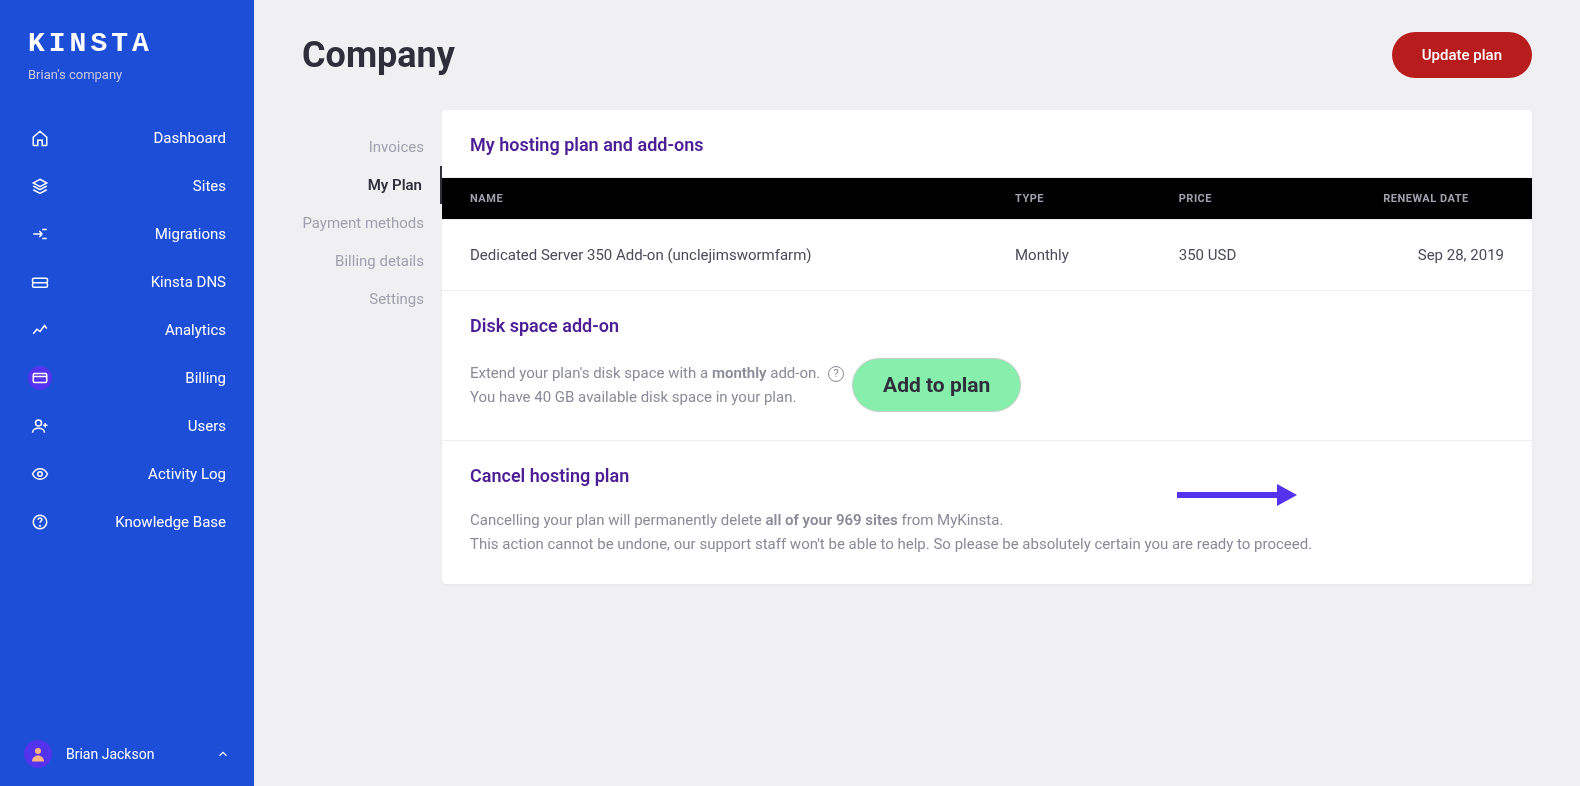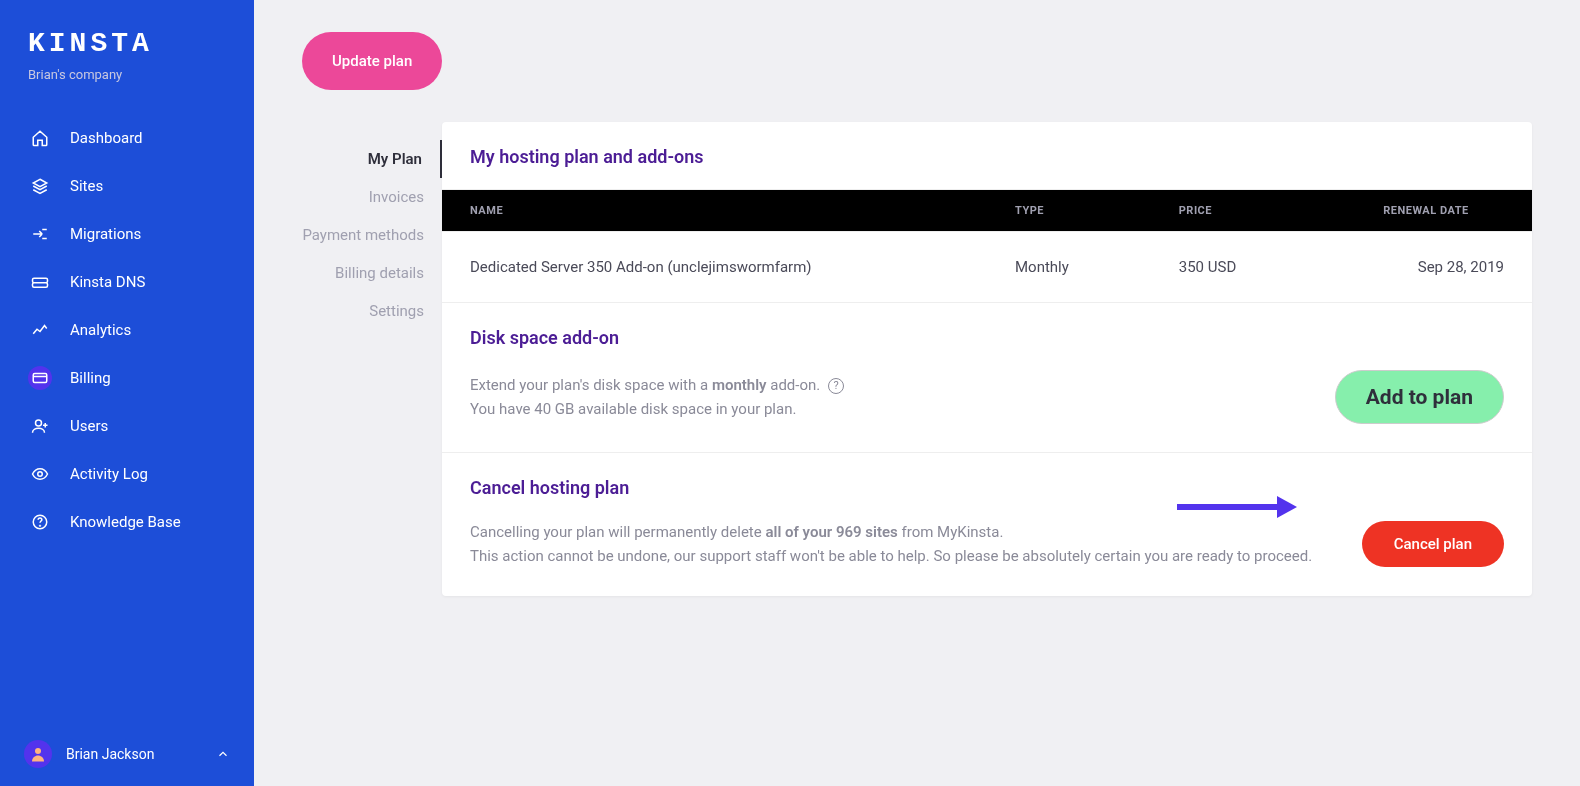--- a/index.html
+++ b/index.html
@@ -5,56 +5,56 @@
 * { margin: 0; padding: 0; box-sizing: border-box; font-family: -apple-system, BlinkMacSystemFont, "Segoe UI", Roboto, sans-serif; }
 body { background: #f0f0f3; width: 1580px; height: 786px; overflow: hidden; display: flex; }
 
 
 .sidebar { width: 254px; background: #1d4ed8; color: #fff; display: flex; flex-direction: column; padding: 28px 0 18px; }
 .logo { padding: 0 28px 8px; }
 .logo-text { font-family: "Courier New", monospace; font-weight: 800; font-size: 28px; letter-spacing: 4px; color: #fff; }
 .company-name { padding: 0 28px 32px; font-size: 13px; color: #c8c8e0; }
 
 .nav { flex: 1; padding: 0 14px; }
-.nav-item { display: flex; align-items: center; gap: 18px; padding: 12px 14px; border-radius: 8px; cursor: pointer; font-size: 15px; color: #fff; }
+.nav-item { display: flex; align-items: center; padding: 12px 14px; border-radius: 8px; cursor: pointer; font-size: 15px; color: #fff; justify-content: space-between; }
 .nav-item.active .nav-icon-wrap { background: #5333ed; border-radius: 50%; }
 .nav-icon-wrap { width: 24px; height: 24px; display: flex; align-items: center; justify-content: center; }
 .nav-icon { width: 18px; height: 18px; fill: #fff; stroke: #fff; }
 
 .user-row { display: flex; align-items: center; gap: 14px; padding: 12px 24px 0; }
 .avatar { width: 28px; height: 28px; border-radius: 50%; background: #5333ed; display: flex; align-items: center; justify-content: center; }
 .avatar svg { width: 18px; height: 18px; }
 .user-name { font-size: 14px; color: #fff; flex: 1; }
 .chevron-up { width: 14px; height: 14px; stroke: #fff; fill: none; stroke-width: 2; }
 
 
 .main { flex: 1; padding: 32px 48px 0; overflow-y: auto; }
 .header { display: flex; justify-content: space-between; align-items: center; margin-bottom: 32px; }
 .page-title { font-size: 36px; font-weight: 700; color: #2f2f3b; }
-.update-btn { background: #ec4899; color: #fff; border: none; padding: 20px 30px; border-radius: 30px; font-size: 15px; font-weight: 500; cursor: pointer; }
+.update-btn { background: #b91c1c; color: #fff; border: none; padding: 14px 30px; border-radius: 30px; font-size: 15px; font-weight: 500; cursor: pointer; }
 
 .content { display: flex; gap: 0; }
 .subnav { width: 140px; padding-top: 18px; }
 .subnav-item { text-align: right; padding: 10px 18px 10px 0; font-size: 15px; color: #a0a0b0; cursor: pointer; }
 .subnav-item.active { color: #2f2f3b; font-weight: 600; border-right: 2px solid #2f2f3b; }
 
 .panel { flex: 1; background: #fff; border-radius: 4px; box-shadow: 0 1px 3px rgba(0,0,0,0.05); }
 
 .section { border-bottom: 1px solid #eee; }
 .section:last-child { border-bottom: none; }
 .section-title { font-size: 18px; font-weight: 600; color: #4c1d95; padding: 24px 28px 22px; }
 
 table { width: 100%; border-collapse: collapse; }
 thead th { text-align: left; font-size: 11px; font-weight: 700; color: #a0a0b0; letter-spacing: 0.5px; padding: 14px 28px; background: #000000; border-top: 1px solid #eee; border-bottom: 1px solid #eee; }
 thead th:last-child { text-align: center; }
 tbody td { padding: 26px 28px; font-size: 15px; color: #4a4a58; border-bottom: 5px solid #fca5a5; }
 tbody td:last-child { text-align: right; }
 tbody tr:last-child td { border-bottom: none; }
 
-.section-body { padding: 0 28px 28px; display: flex; align-items: center; justify-content: space-between; gap: 8px; }
+.section-body { padding: 0 28px 28px; display: flex; align-items: center; gap: 8px; }
 .desc { color: #8a8a98; font-size: 15px; line-height: 1.6; }
 .desc .bold { font-weight: 600; }
 .help-icon { display: inline-flex; width: 16px; height: 16px; border: 1.5px solid #8a8a98; border-radius: 50%; align-items: center; justify-content: center; font-size: 11px; color: #8a8a98; vertical-align: middle; margin-left: 4px; }
 
 .outline-btn { background: #86efac; border: 1.5px solid #ccc; padding: 14px 30px; border-radius: 30px; font-size: 21px; font-weight: 700; color: #2f2f3b; cursor: pointer; white-space: nowrap; }
 .danger-btn { background: #ee3324; color: #fff; border: none; padding: 14px 32px; border-radius: 30px; font-size: 15px; font-weight: 500; cursor: pointer; white-space: nowrap; }
 
 .arrow-annotation { position: absolute; }
 .panel-wrap { position: relative; }
 </style>
@@ -156,27 +156,28 @@
     </span>
     <span class="user-name">Brian Jackson</span>
     <svg class="chevron-up" viewBox="0 0 24 24">
         <polyline points="6 15 12 9 18 15"></polyline>
       </svg>
   </div>
 </div>
 
 <div class="main">
   <div class="header">
+    <h1 class="page-title">Company</h1>
     <button class="update-btn">Update plan</button>
   </div>
 
   <div class="content">
     <div class="subnav">
+      <div class="subnav-item">Invoices</div>
       <div class="subnav-item active">My Plan</div>
-      <div class="subnav-item">Invoices</div>
       <div class="subnav-item">Payment methods</div>
       <div class="subnav-item">Billing details</div>
       <div class="subnav-item">Settings</div>
     </div>
 
     <div class="panel-wrap" style="flex:1;">
     <div class="panel">
 
       <div class="section">
         <div class="section-title">My hosting plan and add-ons</div>
@@ -212,21 +213,20 @@
         </div>
       </div>
 
       <div class="section">
         <div class="section-title">Cancel hosting plan</div>
         <div class="section-body">
           <div class="desc">
             <span>Cancelling your plan will permanently delete </span><span class="bold">all of your 969 sites</span><span> from MyKinsta.</span><br>
             <span>This action cannot be undone, our support staff won't be able to help. So please be absolutely certain you are ready to proceed.</span>
           </div>
-          <button class="danger-btn">Cancel plan</button>
         </div>
       </div>
 
     </div>
 
     <svg class="arrow-annotation" style="left:735px; top:370px;" width="120" height="30" viewBox="0 0 120 30">
       <line x1="0" y1="15" x2="100" y2="15" stroke="#5333ed" stroke-width="6"></line>
       <polygon points="100,4 120,15 100,26" fill="#5333ed"></polygon>
     </svg>
     </div>

